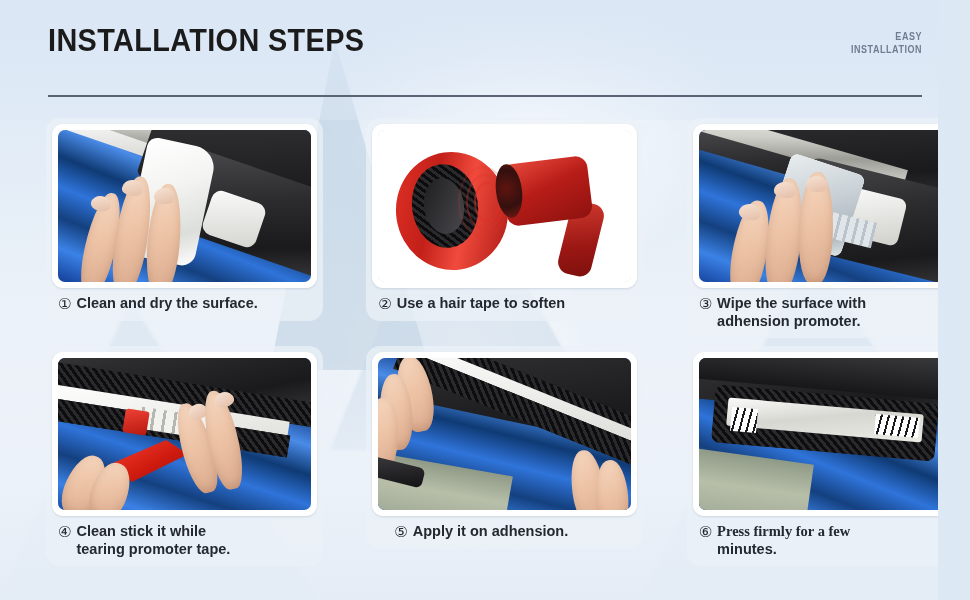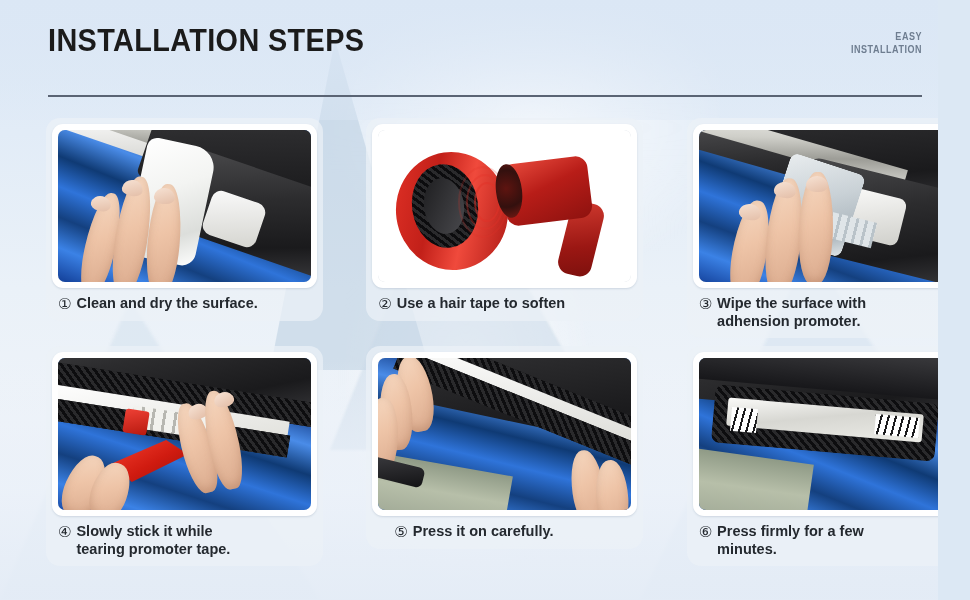--- a/index.html
+++ b/index.html
@@ -277,21 +277,21 @@
               <div class="nail" style="left:130px;top:46px;width:20px;height:15px;transform:rotate(-16deg);"></div>
               <div class="finger" style="left:150px;top:32px;width:30px;height:100px;transform:rotate(-12deg);"></div>
               <div class="nail" style="left:156px;top:34px;width:20px;height:15px;transform:rotate(-12deg);"></div>
               <div class="finger" style="left:8px;top:96px;width:36px;height:64px;transform:rotate(24deg);"></div>
               <div class="finger" style="left:34px;top:104px;width:36px;height:58px;transform:rotate(20deg);"></div>
             </div>
           </div>
           <div class="caption">
             <span class="cnum">④</span>
             <span class="ctext">
-              <span style="display: block;">Slowly stick it while</span>
+              <span style="display: block;">Clean stick it while</span>
               <span style="display: block;">tearing promoter tape.</span>
             </span>
           </div>
         </div>
       </div>
 
       <div class="cell">
         <div class="panel">
           <div class="photo-frame">
             <div class="photo">
@@ -304,21 +304,21 @@
               <div class="finger" style="left:20px;top:-2px;width:34px;height:76px;transform:rotate(-10deg);"></div>
               <div class="finger" style="left:2px;top:16px;width:32px;height:76px;transform:rotate(-4deg);"></div>
               <div class="finger" style="left:-14px;top:40px;width:34px;height:78px;transform:rotate(4deg);"></div>
               <div class="watch" style="left:-10px;top:104px;width:56px;height:20px;transform:rotate(14deg);"></div>
               <div class="finger" style="left:194px;top:92px;width:32px;height:76px;transform:rotate(-8deg);"></div>
               <div class="finger" style="left:218px;top:102px;width:32px;height:70px;transform:rotate(-4deg);"></div>
             </div>
           </div>
           <div class="caption cap-center">
             <span class="cnum">⑤</span>
-            <span class="ctext">Press it on carefully.</span>
+            <span class="ctext">Apply it on adhension.</span>
           </div>
         </div>
       </div>
 
       <div class="cell">
         <div class="panel">
           <div class="photo-frame">
             <div class="photo">
               <div class="stripes" style="transform:rotate(-6deg)"></div>
               <div class="ground" style="left:-40px;top:96px;width:150px;height:80px;transform:rotate(8deg);"></div>
@@ -329,21 +329,21 @@
                    background:linear-gradient(170deg,#fafaf8 0%,#d7d7d2 45%,#ececE7 100%);"></div>
               <div class="carbon" style="left:32px;top:50px;width:26px;height:24px;transform:rotate(5deg);
                    background:repeating-linear-gradient(100deg,#ffffff 0 5px,#1b1b1d 5px 7px);"></div>
               <div class="carbon" style="left:176px;top:58px;width:44px;height:20px;transform:rotate(5deg);
                    background:repeating-linear-gradient(100deg,#ffffff 0 5px,#1b1b1d 5px 7px);"></div>
             </div>
           </div>
           <div class="caption">
             <span class="cnum">⑥</span>
             <span class="ctext">
-              <span style="display: block;">Press firmly for a few</span>
+              <span style="display: block; font-family: Liberation Serif, serif;">Press firmly for a few</span>
               <span style="display: block;">minutes.</span>
             </span>
           </div>
         </div>
       </div>
     </div>
 
   </div>
 </div>
 

